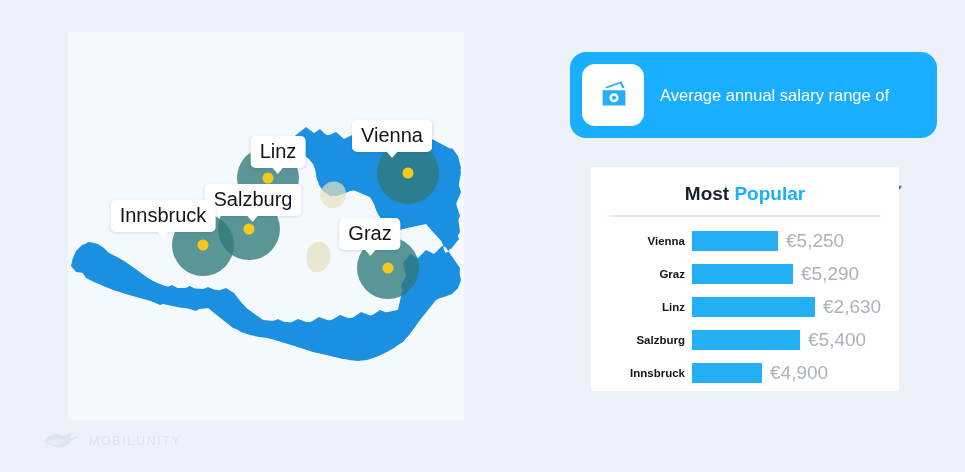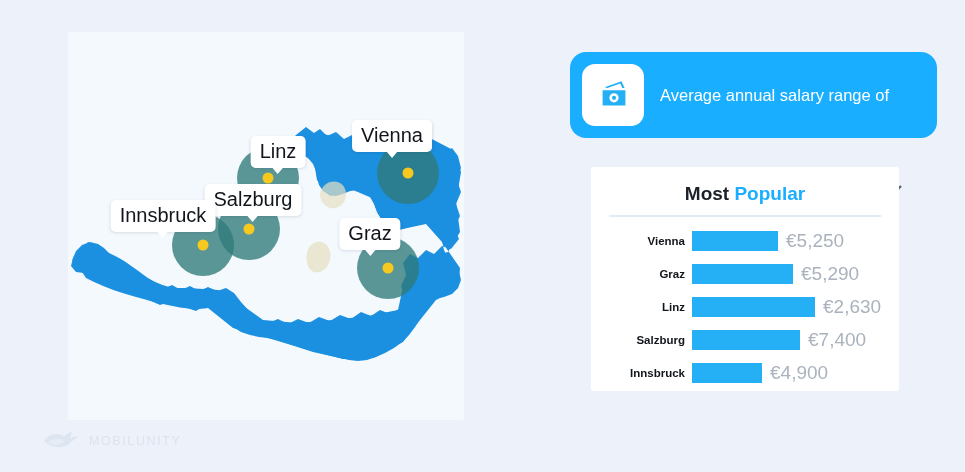--- a/index.html
+++ b/index.html
@@ -183,21 +183,21 @@
 
     <div class="chart-row">
       <div class="row-label">Linz</div>
       <div class="row-bar" style="width:123px;"></div>
       <div class="row-value">€2,630</div>
     </div>
 
     <div class="chart-row">
       <div class="row-label">Salzburg</div>
       <div class="row-bar" style="width:108px;"></div>
-      <div class="row-value">€7,400</div>
+      <div class="row-value">€5,400</div>
     </div>
 
     <div class="chart-row">
       <div class="row-label">Innsbruck</div>
       <div class="row-bar" style="width:70px;"></div>
       <div class="row-value">€4,900</div>
     </div>
 
   </div>
 </div>

